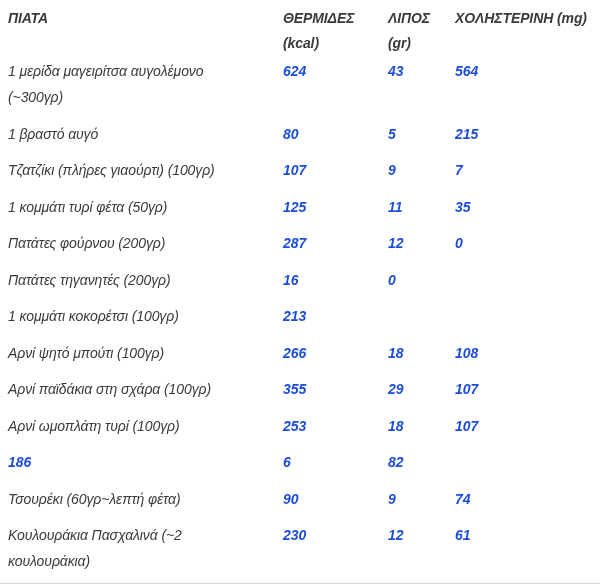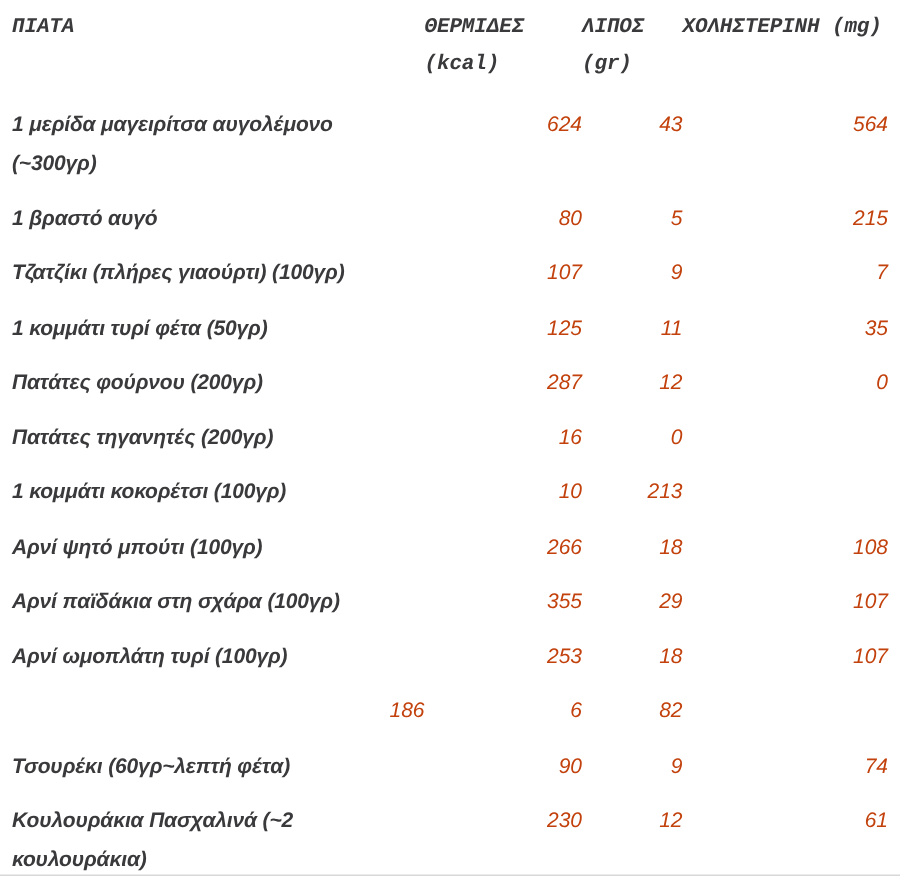--- a/index.html
+++ b/index.html
@@ -18,39 +18,37 @@
   .grid-row {
     display: grid;
     grid-template-columns: 275px 105px 67px auto;
     align-items: start;
   }
   .header-row {
     font-weight: bold;
     font-size: 14px;
     line-height: 25px;
     letter-spacing: -0.1px;
-    margin-bottom: 13px;
-    font-family: Liberation Mono, monospace;
+    margin-bottom: 2px;
   }
   .hdr-cell .unit { display: block; }
   .hdr-nowrap { white-space: nowrap; }
   .data-row {
     line-height: 26px;
     margin-bottom: 10.5px;
     font-size: 14px;
   }
   .dish-cell {
-    font-weight: bold;
+    font-weight: normal;
     letter-spacing: -0.1px;
     padding-right: 25px;
   }
   .num-cell {
-    font-weight: 400;
-    color: #c2410c;
-    text-align: right;
+    font-weight: 700;
+    color: #1d4ed8;
   }
   .bottom-rule {
     position: absolute;
     left: 0;
     right: 0;
     bottom: 2px;
     height: 1px;
     background: #d8d8d8;
   }
 </style>
@@ -114,21 +112,20 @@
   </div>
 
   <div class="grid-row data-row">
     <div class="dish-cell">Πατάτες τηγανητές (200γρ)</div>
     <div class="num-cell">16</div>
     <div class="num-cell">0</div>
   </div>
 
   <div class="grid-row data-row">
     <div class="dish-cell">1 κομμάτι κοκορέτσι (100γρ)</div>
-    <div class="num-cell">10</div>
     <div class="num-cell">213</div>
   </div>
 
   <div class="grid-row data-row">
     <div class="dish-cell">Αρνί ψητό μπούτι (100γρ)</div>
     <div class="num-cell">266</div>
     <div class="num-cell">18</div>
     <div class="num-cell">108</div>
   </div>
 

